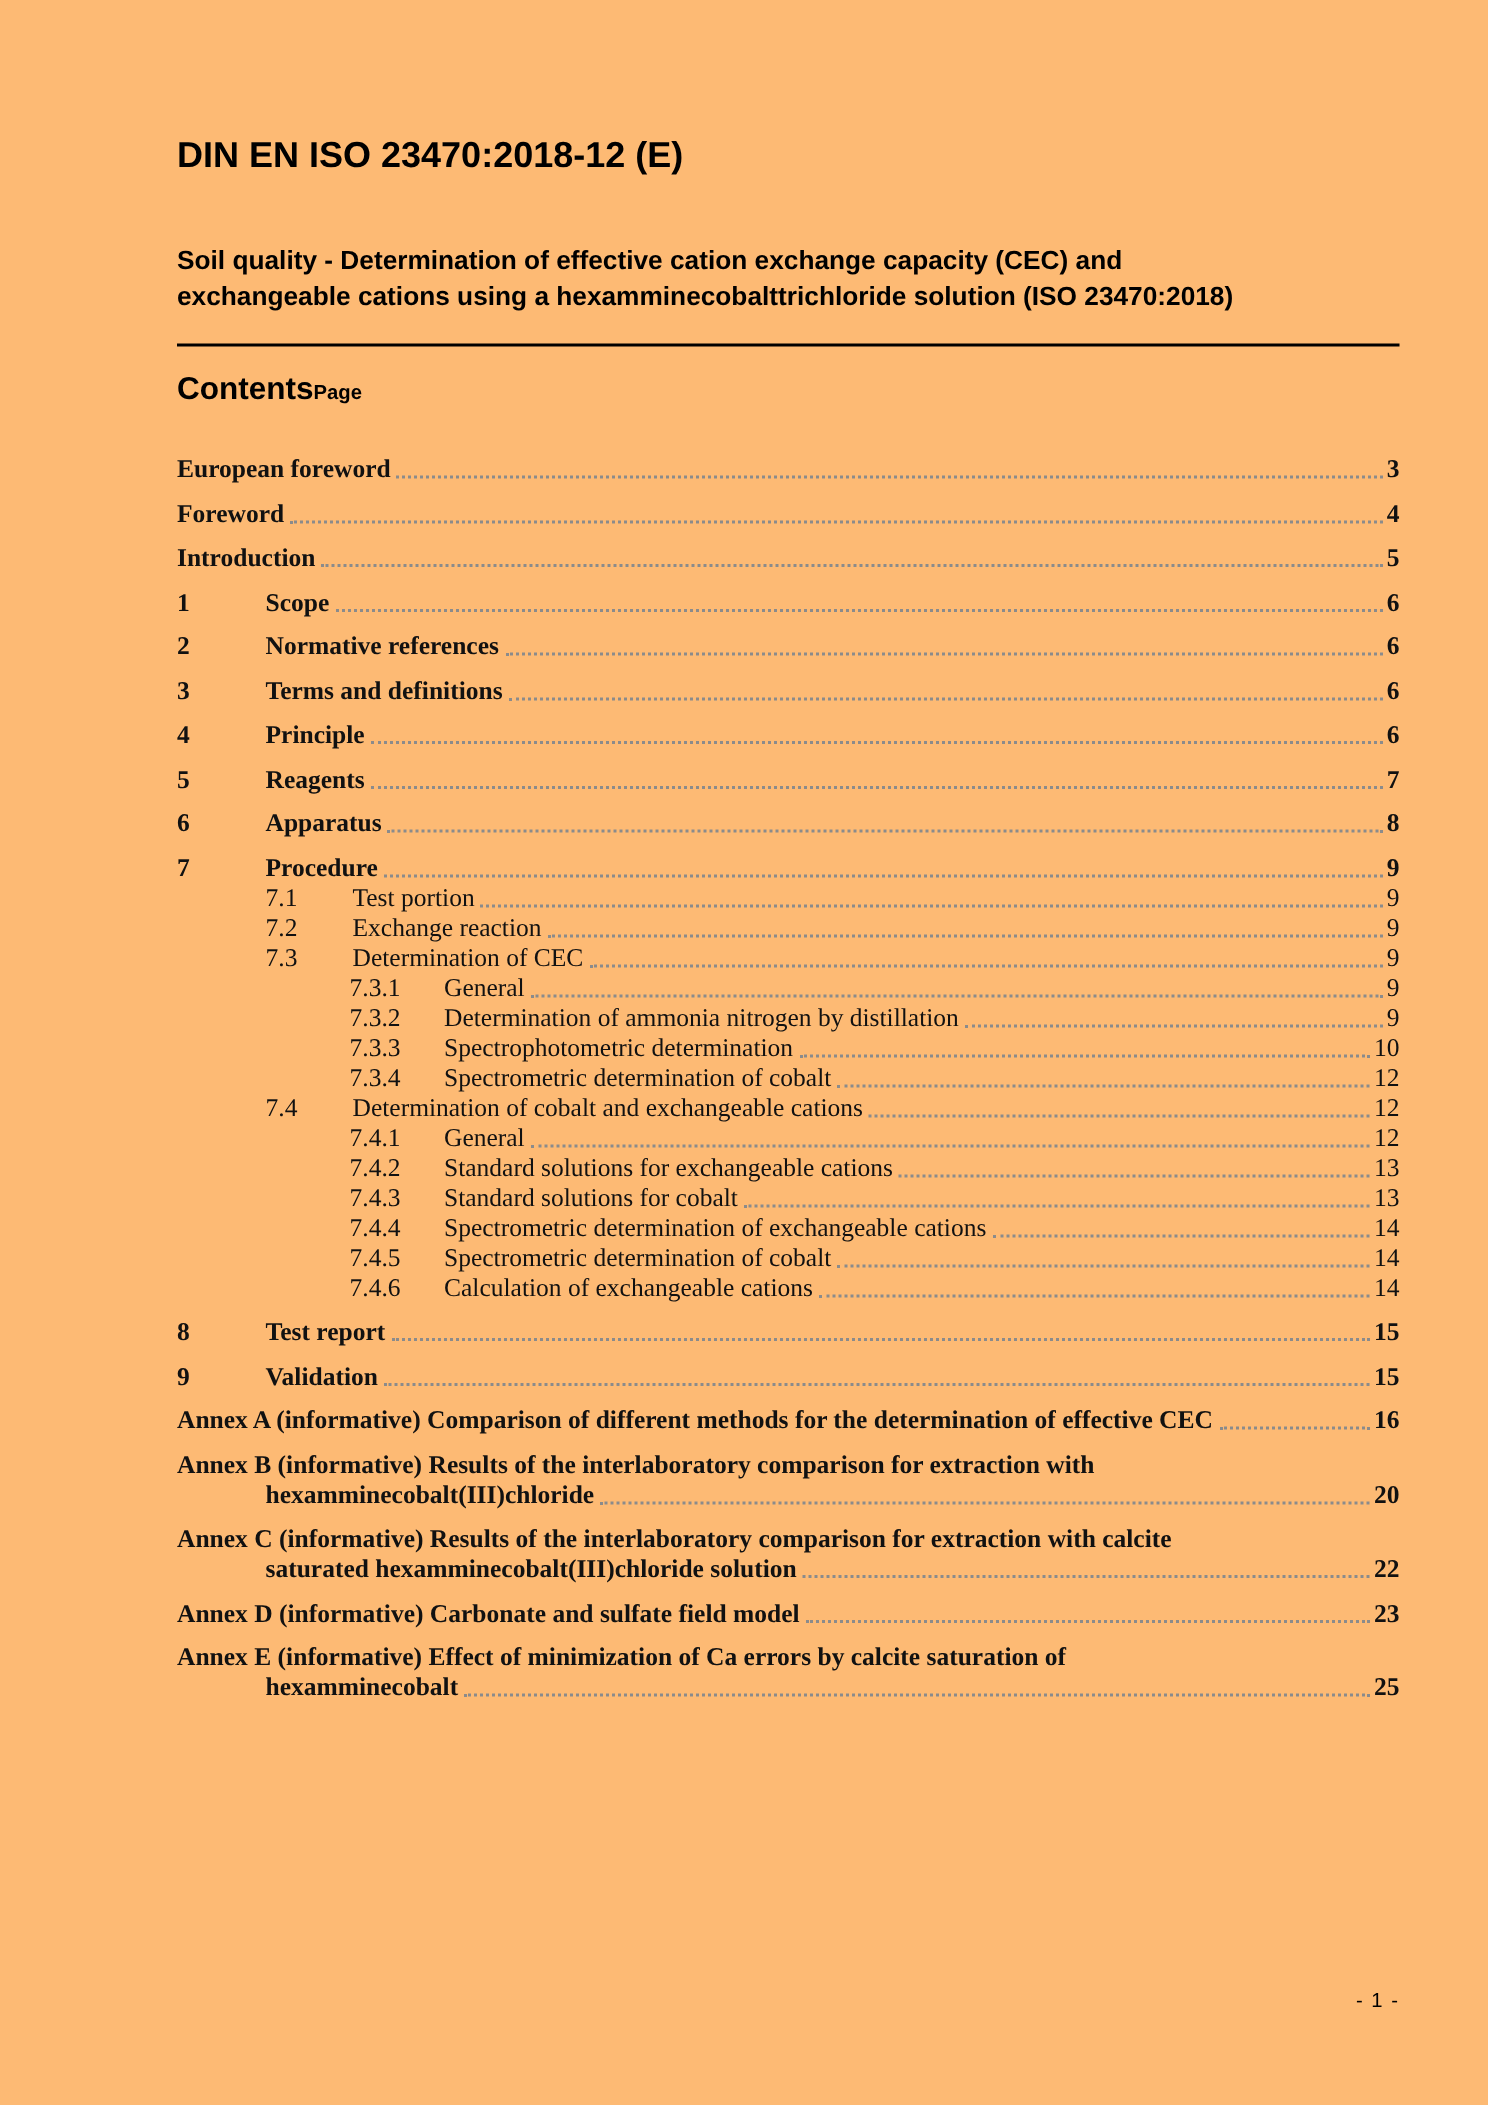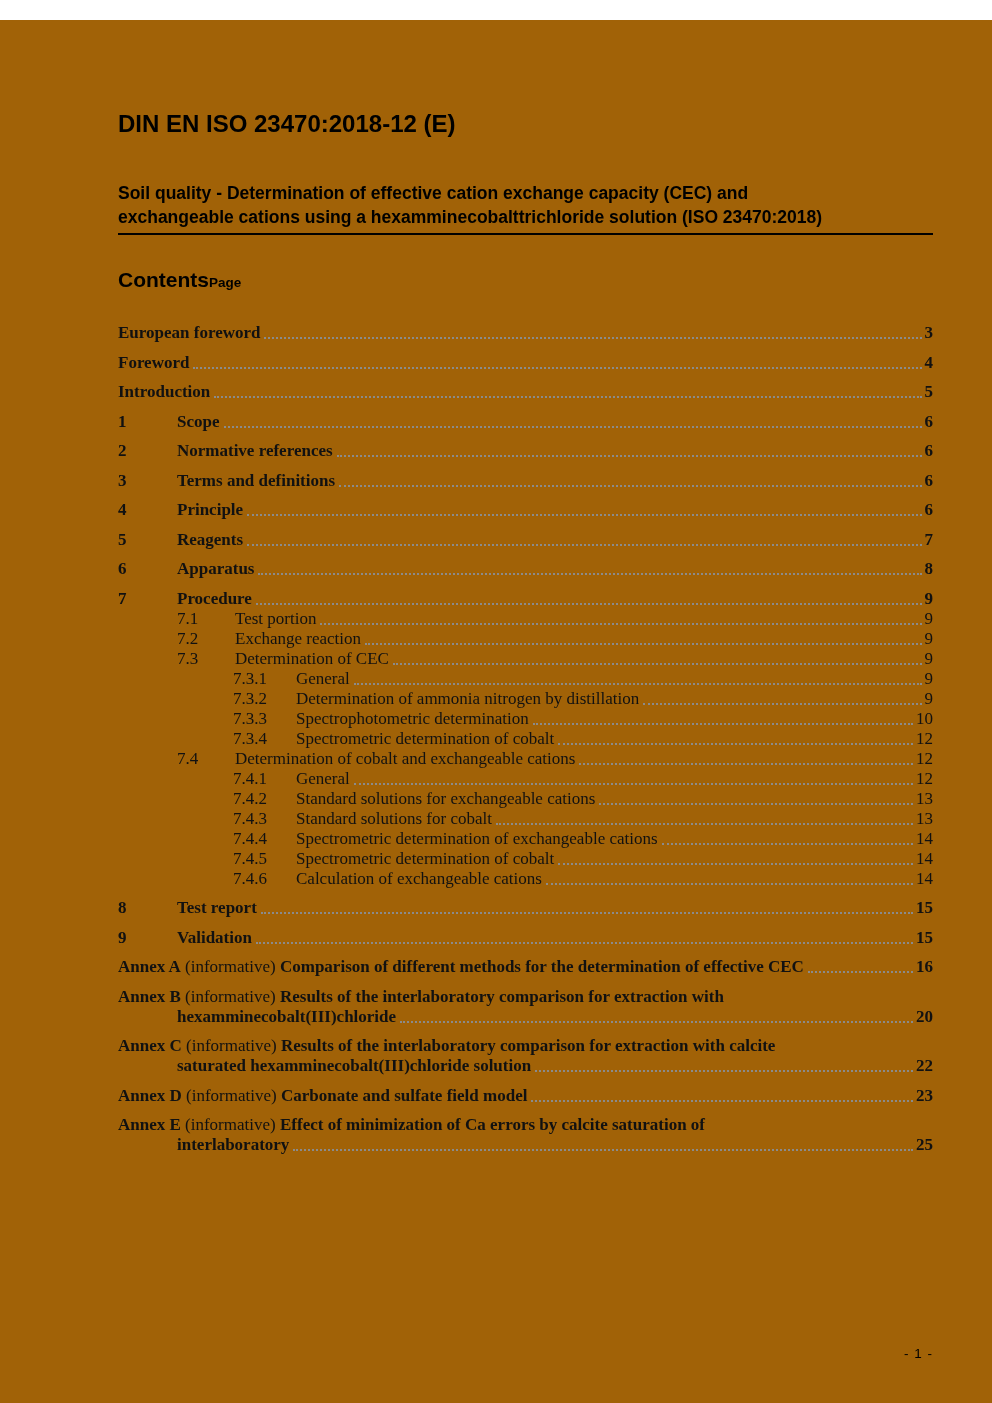--- a/index.html
+++ b/index.html
@@ -1,29 +1,29 @@
 <!DOCTYPE html>
 <html><head>
 <meta charset="utf-8">
 <style>
   * { margin:0; padding:0; box-sizing:border-box; }
   html,body { width:992px; height:1403px; overflow:hidden; }
   body { background:#ffffff; color:#000; font-family:"Liberation Sans", sans-serif; position:relative; }
 
-  .page { position:absolute; inset:0; background:#a16207;margin-top:20px; }
+  .page { position:absolute; inset:0; background:#fdba74; }
 
   .doc-code {
     position:absolute; left:118px; top:90px;
     font-size:24px; font-weight:bold; letter-spacing:0;
   }
 
   .subtitle-block {
     position:absolute; left:118px; top:161px; width:815px;
     font-size:17.5px; font-weight:bold; line-height:24px;
-    border-bottom:2px solid #000; padding-bottom:4px;
+    border-bottom:2px solid #000; padding-bottom:20px;
   }
 
   .contents-row {
     position:absolute; left:118px; top:248px; width:815px;
     display:flex; align-items:baseline;
   }
   .contents-heading { font-size:21px; font-weight:bold; }
   .page-col-label  { font-size:13.5px; font-weight:bold; }
 
   .toc {
@@ -34,21 +34,21 @@
   .toc-row.major { font-weight:bold; margin-top:9.5px; }
   .toc-row.first { margin-top:0; }
 
   .num { flex:0 0 auto; }
   .lvl1 .num { width:59px; }
   .lvl2 { padding-left:59px; }  .lvl2 .num { width:58px; }
   .lvl3 { padding-left:115px; } .lvl3 .num { width:63px; }
   .cont { padding-left:59px; }
 
   .label { white-space:nowrap; flex:0 0 auto; }
-  .tag   { font-weight:normal; white-space:pre; }
+  .tag   { font-weight:bold; white-space:pre; }
 
   .leader {
     flex:1 1 auto; min-width:10px; height:0;
     border-bottom:2px dotted #8b8b8b;
     align-self:flex-end; margin:0 3px 4px 4px;
   }
   .pagenum { flex:0 0 auto; text-align:right; }
 
   .footer-pagenum {
     position:absolute; top:1326px; right:59px;
@@ -249,21 +249,21 @@
       </div>
       <div class="toc-row lvl0 major">
         <span class="label"><span>Annex D</span><span class="tag"> (informative) </span><span>Carbonate and sulfate field model</span></span>
         <span class="leader"></span>
         <span class="pagenum">23</span>
       </div>
       <div class="toc-row lvl0 major">
         <span class="label"><span>Annex E</span><span class="tag"> (informative) </span><span>Effect of minimization of Ca errors by calcite saturation of</span></span>
       </div>
       <div class="toc-row cont" style="font-weight: bold; margin-top: 0px;">
-        <span class="label">interlaboratory</span>
+        <span class="label">hexamminecobalt</span>
         <span class="leader"></span>
         <span class="pagenum">25</span>
       </div>
     </div>
 
   <div class="footer-pagenum">- 1 -</div>
 
 </div>
 
 </body></html>

